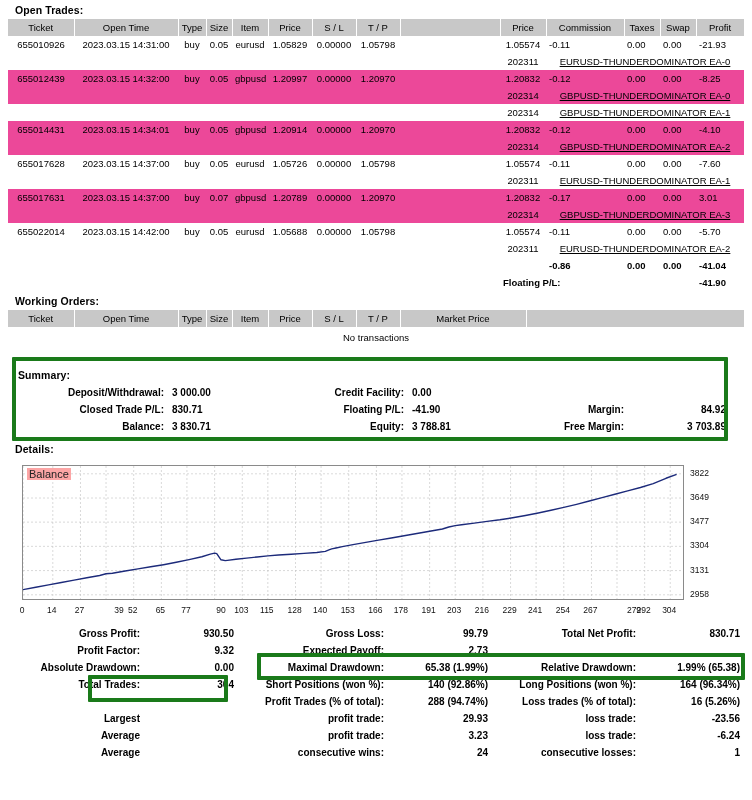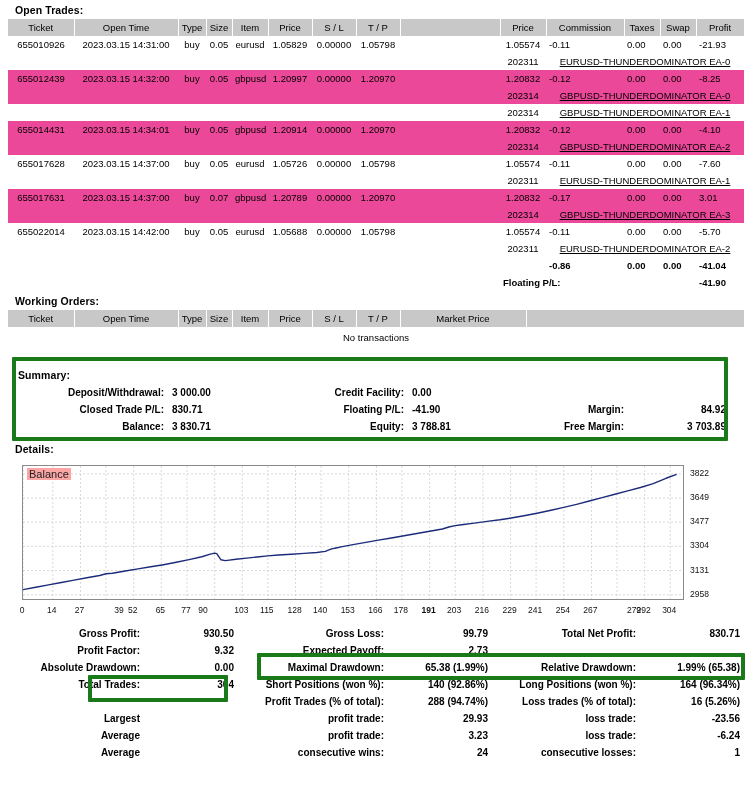--- a/index.html
+++ b/index.html
@@ -487,29 +487,29 @@
         <span style="top: 6.8px;">3822</span>
       </div>
     <div class="xlabels" id="xlabels">
         <span style="left: 0px; top: 1px;">0</span>
         <span style="left: 29.8065px; top: 1px;">14</span>
         <span style="left: 57.4839px; top: 1px;">27</span>
         <span style="left: 83.0323px; top: 1px; margin-left: 14px;">39</span>
         <span style="left: 110.71px; top: 1px;">52</span>
         <span style="left: 138.387px; top: 1px;">65</span>
         <span style="left: 163.935px; top: 1px;">77</span>
-        <span style="left: 181px; top: 1px;">90</span>
+        <span style="left: 199px; top: 1px;">90</span>
         <span style="left: 219.29px; top: 1px;">103</span>
         <span style="left: 244.839px; top: 1px;">115</span>
         <span style="left: 272.516px; top: 1px;">128</span>
         <span style="left: 298.065px; top: 1px;">140</span>
         <span style="left: 325.742px; top: 1px;">153</span>
         <span style="left: 353.419px; top: 1px;">166</span>
         <span style="left: 378.968px; top: 1px;">178</span>
-        <span style="left: 406.645px; top: 1px; font-weight: bold;">191</span>
+        <span style="left: 406.645px; top: 1px;">191</span>
         <span style="left: 432.194px; top: 1px;">203</span>
         <span style="left: 459.871px; top: 1px;">216</span>
         <span style="left: 487.548px; top: 1px;">229</span>
         <span style="left: 513.097px; top: 1px;">241</span>
         <span style="left: 540.774px; top: 1px;">254</span>
         <span style="left: 568.452px; top: 1px;">267</span>
         <span style="left: 612px; top: 1px;">279</span>
         <span style="left: 621.677px; top: 1px;">292</span>
         <span style="left: 647.226px; top: 1px;">304</span>
       </div>

